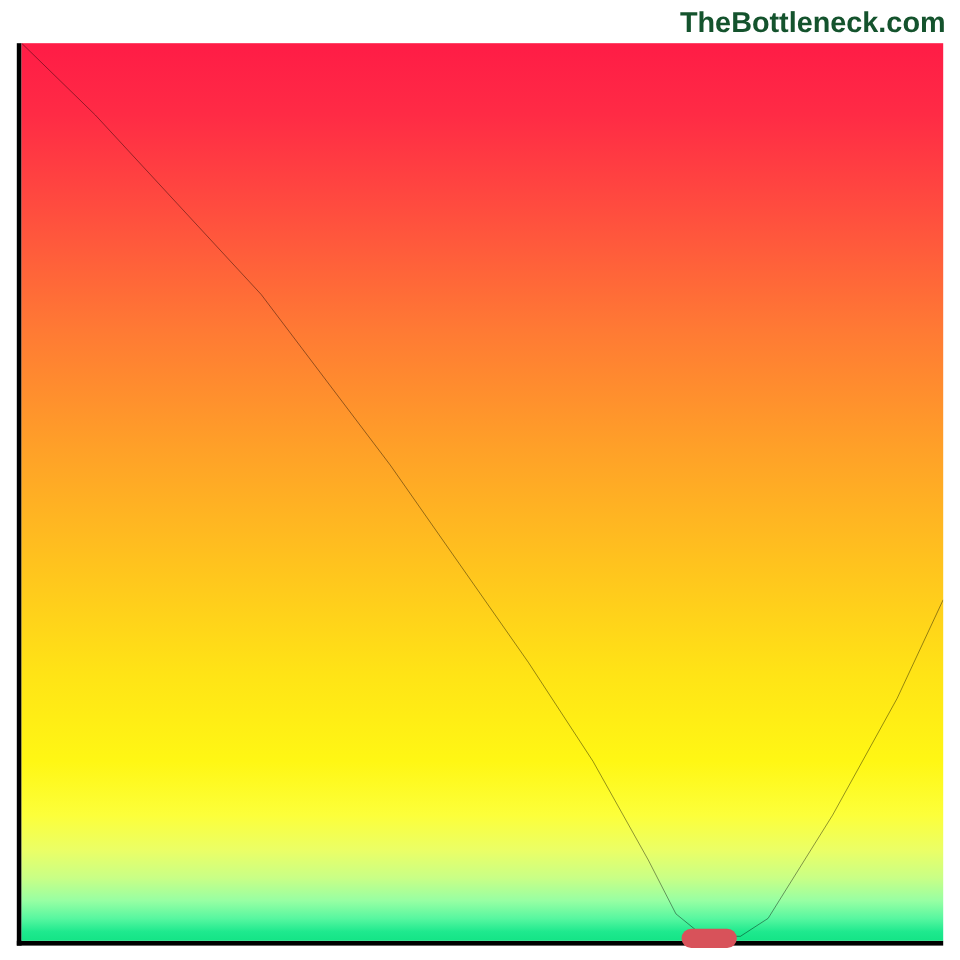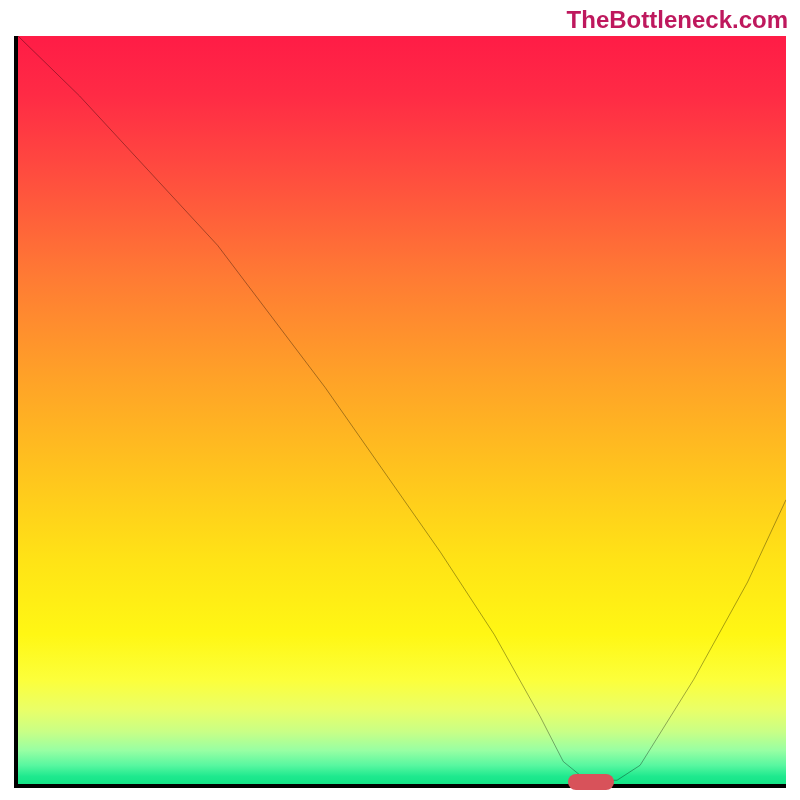--- a/index.html
+++ b/index.html
@@ -11,21 +11,21 @@
     position: relative;
     overflow: hidden;
   }
   .watermark {
     position: absolute;
     top: 6px;
     right: 12px;
     font-family: Arial, Helvetica, sans-serif;
     font-size: 24px;
     font-weight: bold;
-    color: #be185d;
+    color: #14532d;
     letter-spacing: 0px;
     z-index: 10;
   }
   .chart {
     position: absolute;
     left: 14px;
     top: 36px;
     width: 772px;
     height: 752px;
     border-left: 4px solid #000;

